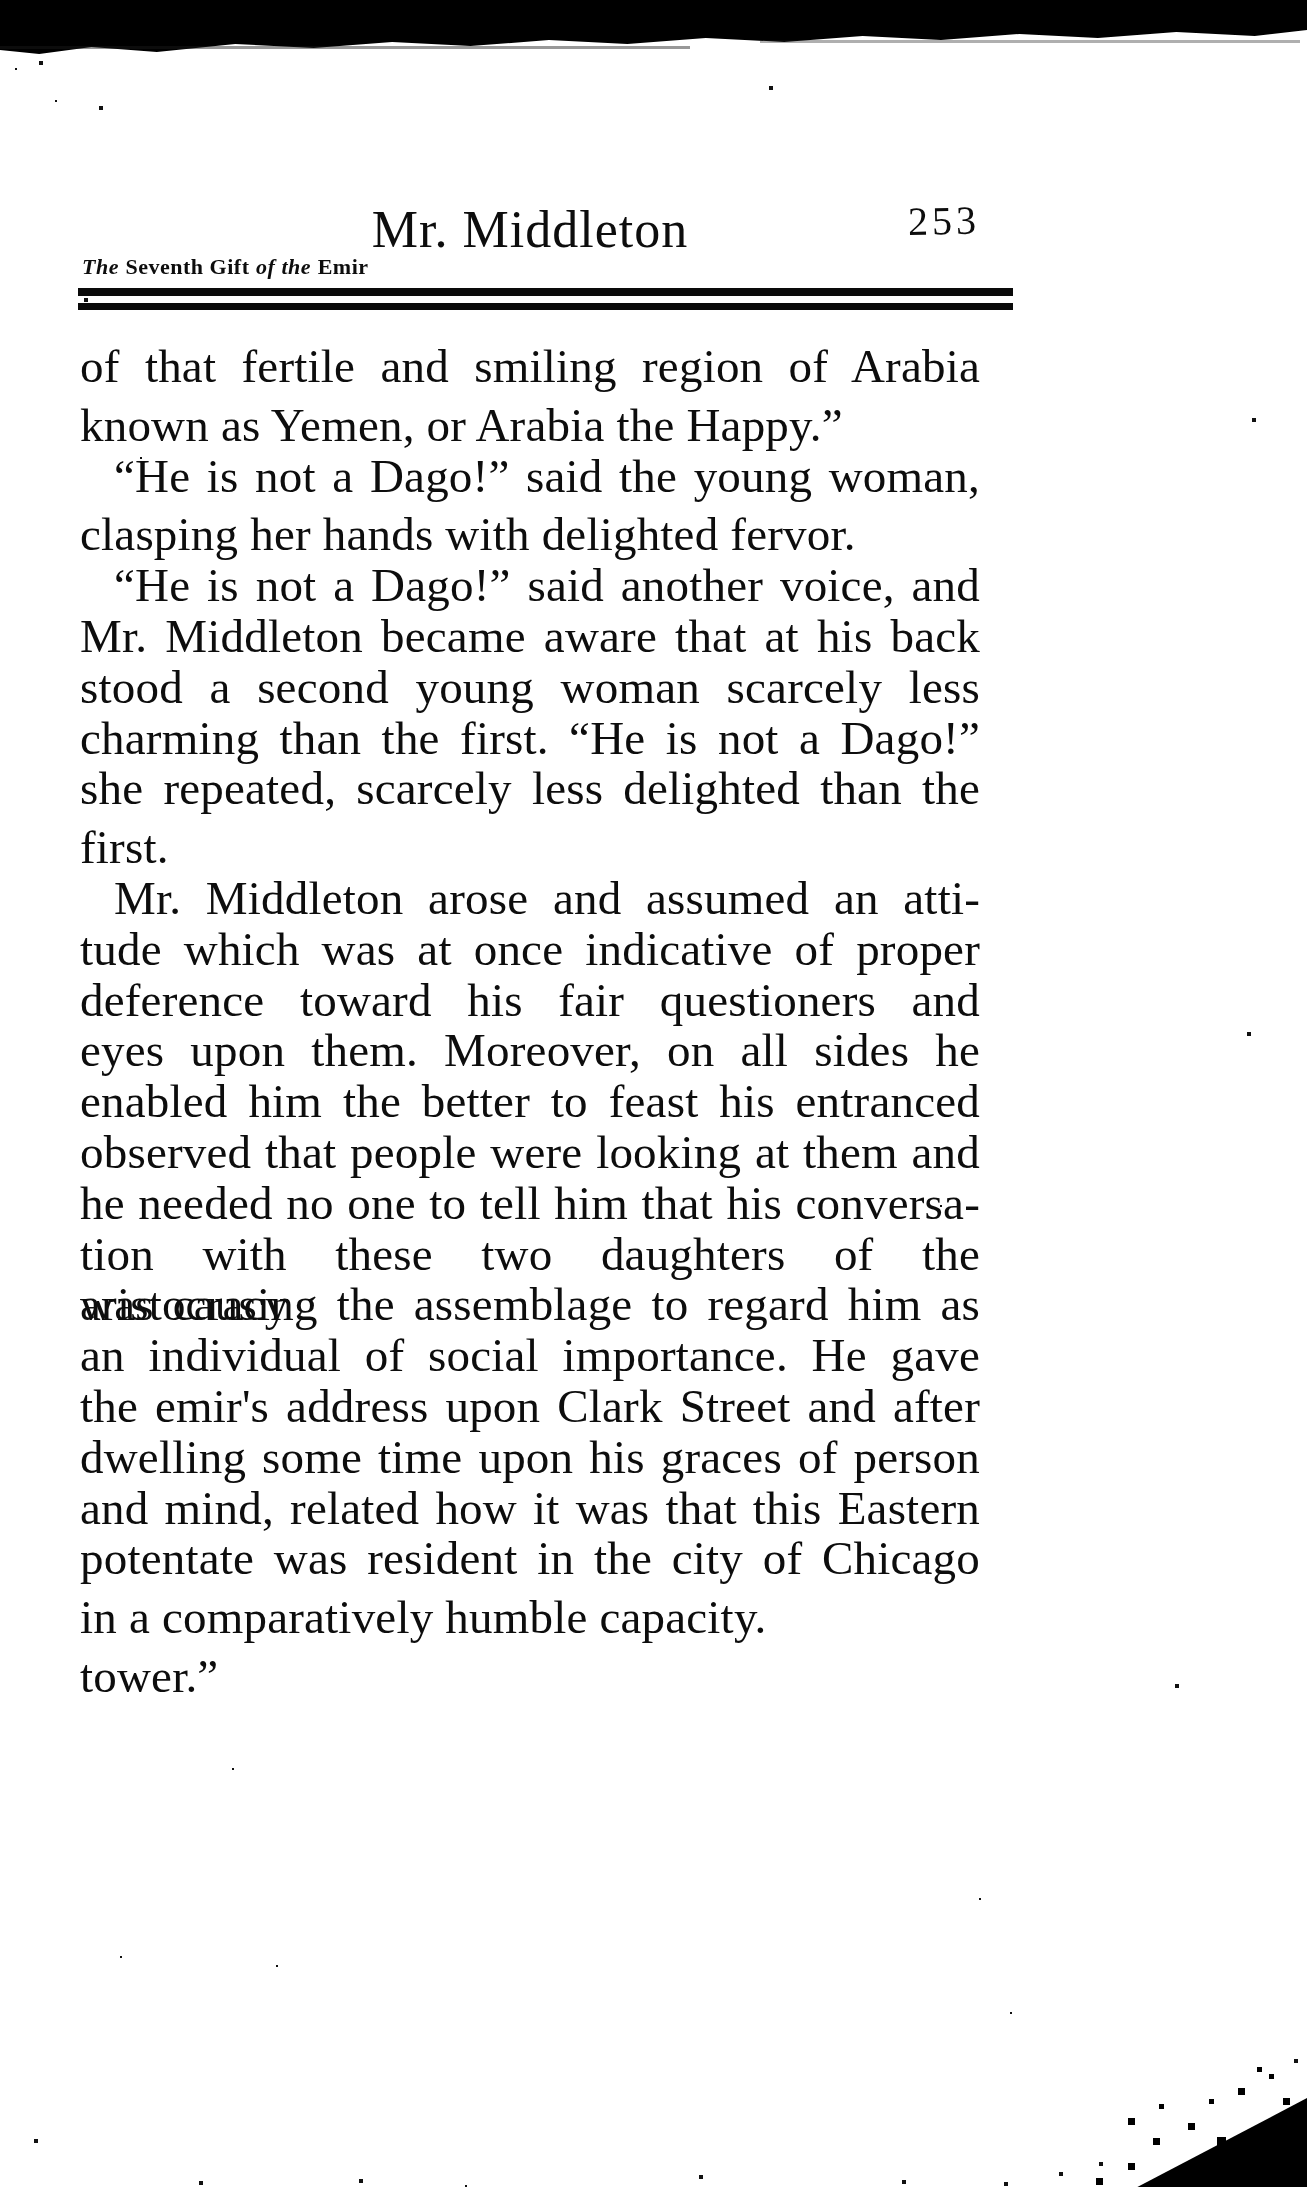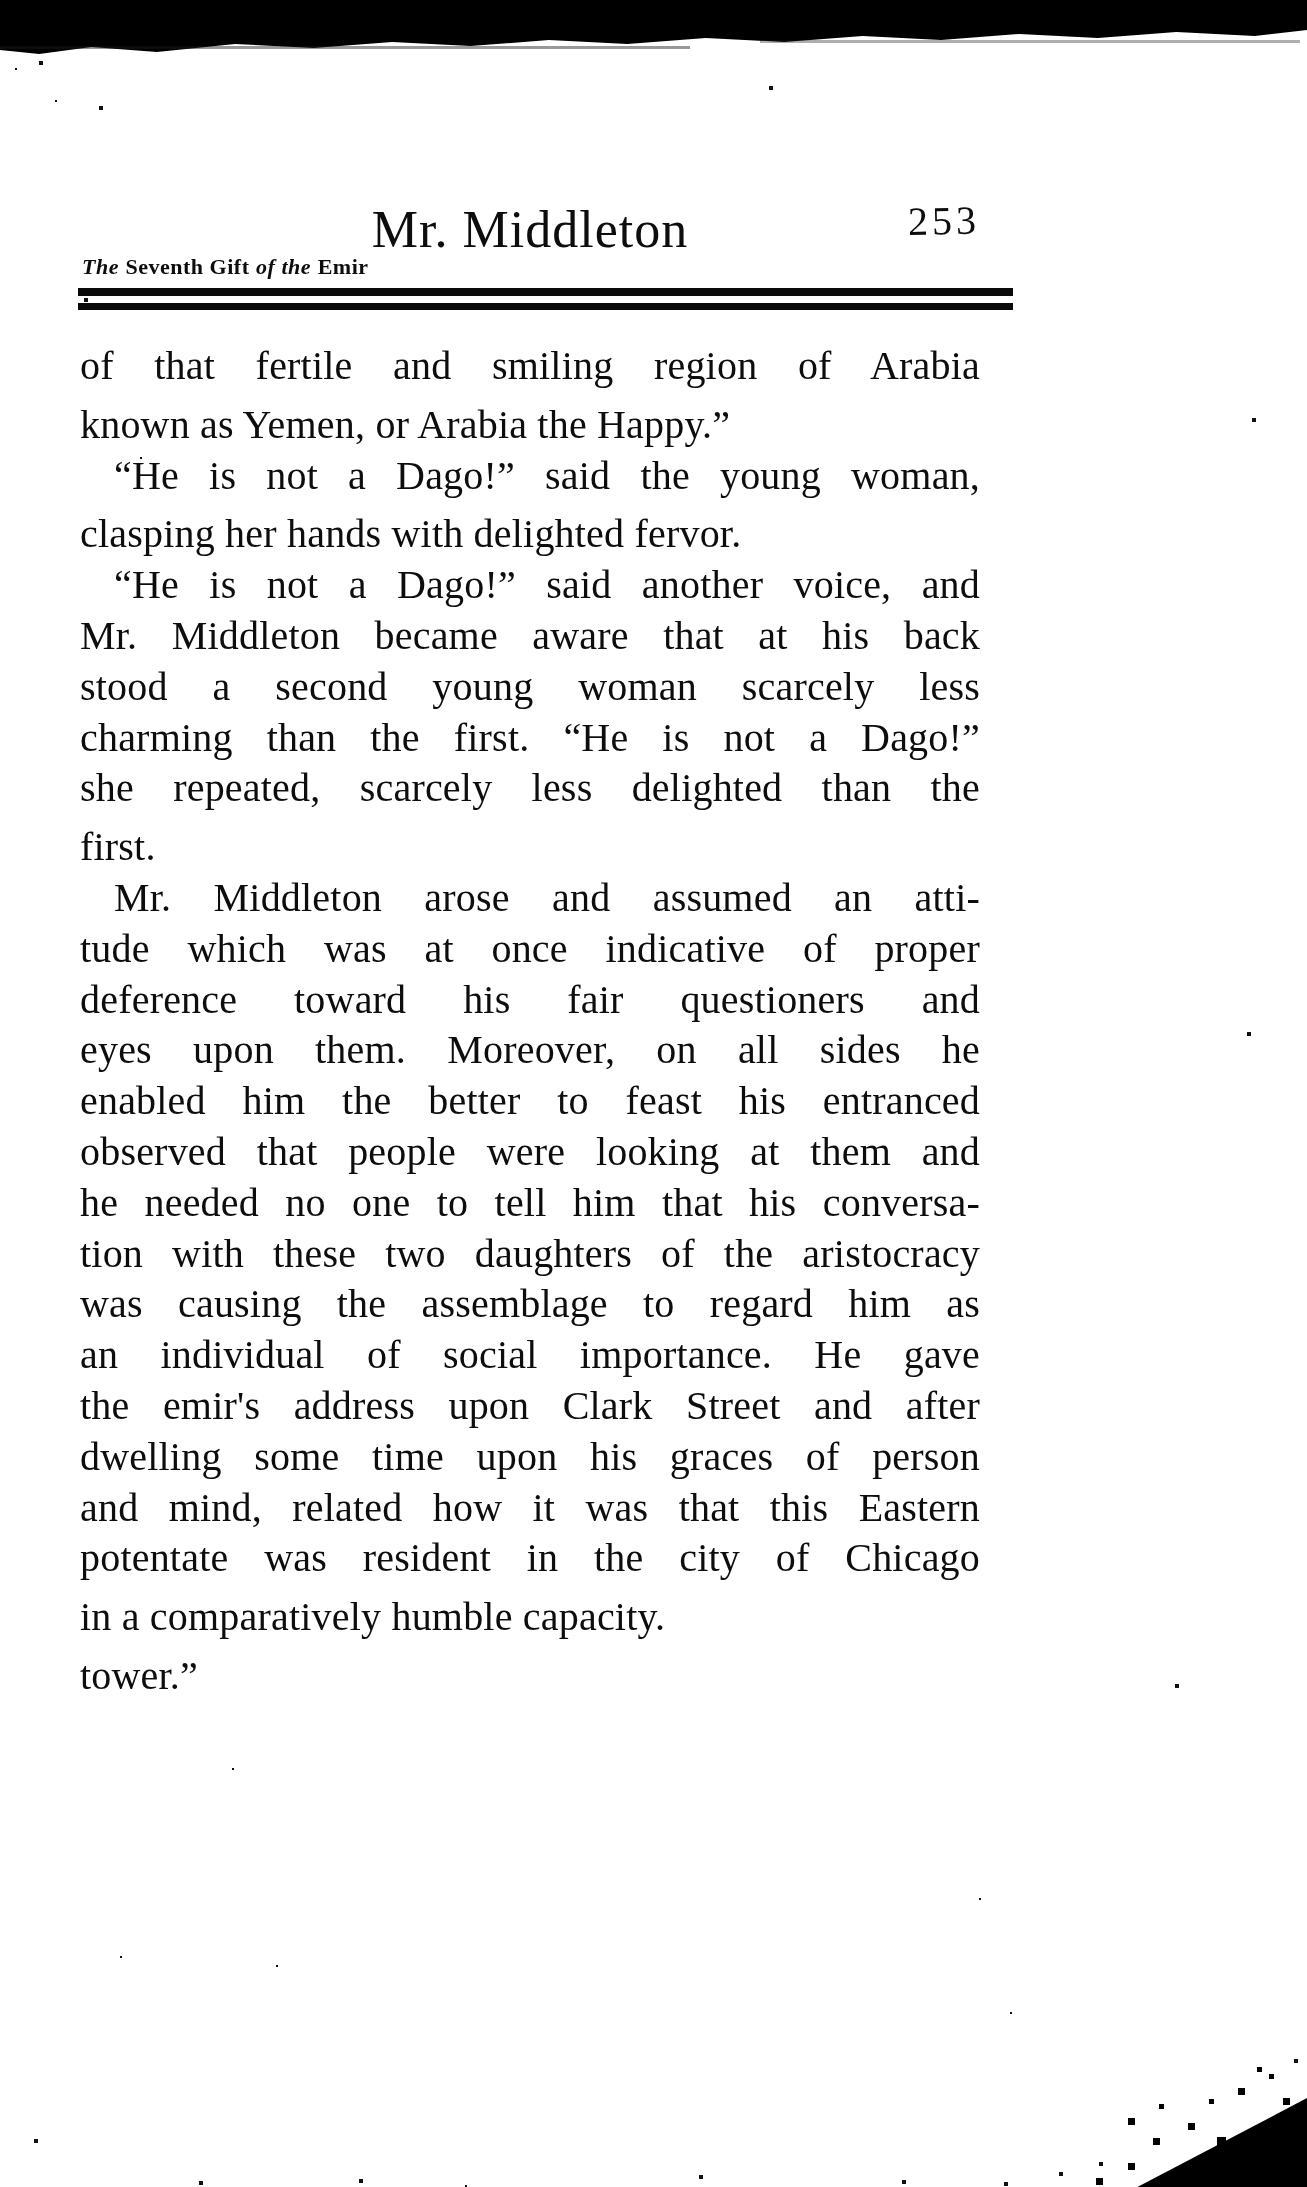--- a/index.html
+++ b/index.html
@@ -57,21 +57,21 @@
     position:absolute;left:82px;top:254px;width:700px;
     font-size:22px;line-height:26px;font-weight:bold;letter-spacing:.5px;
   }
   .running-title .seg{margin-right:.3em;}
   .running-title .it{font-style:italic;}
   .rule-thick{position:absolute;left:78px;top:288px;width:935px;height:8px;background:#0a0a0a;}
   .rule-thin {position:absolute;left:78px;top:303px;width:935px;height:7px;background:#0a0a0a;}
   
   .body-block{
     position:absolute;left:80px;top:341px;width:900px;
-    font-size:40px;line-height:50.8px;letter-spacing:.2px;
+    font-size:47px;line-height:50.8px;letter-spacing:.2px;
   }
   .ln{height:50.8px;text-align:justify;text-align-last:justify;}
   .ln.end{text-align-last:left;margin-top:8px;}
   .ln.in{text-indent:34px;}
 </style>
 </head>
 <body>
 
 <div class="page">
 

